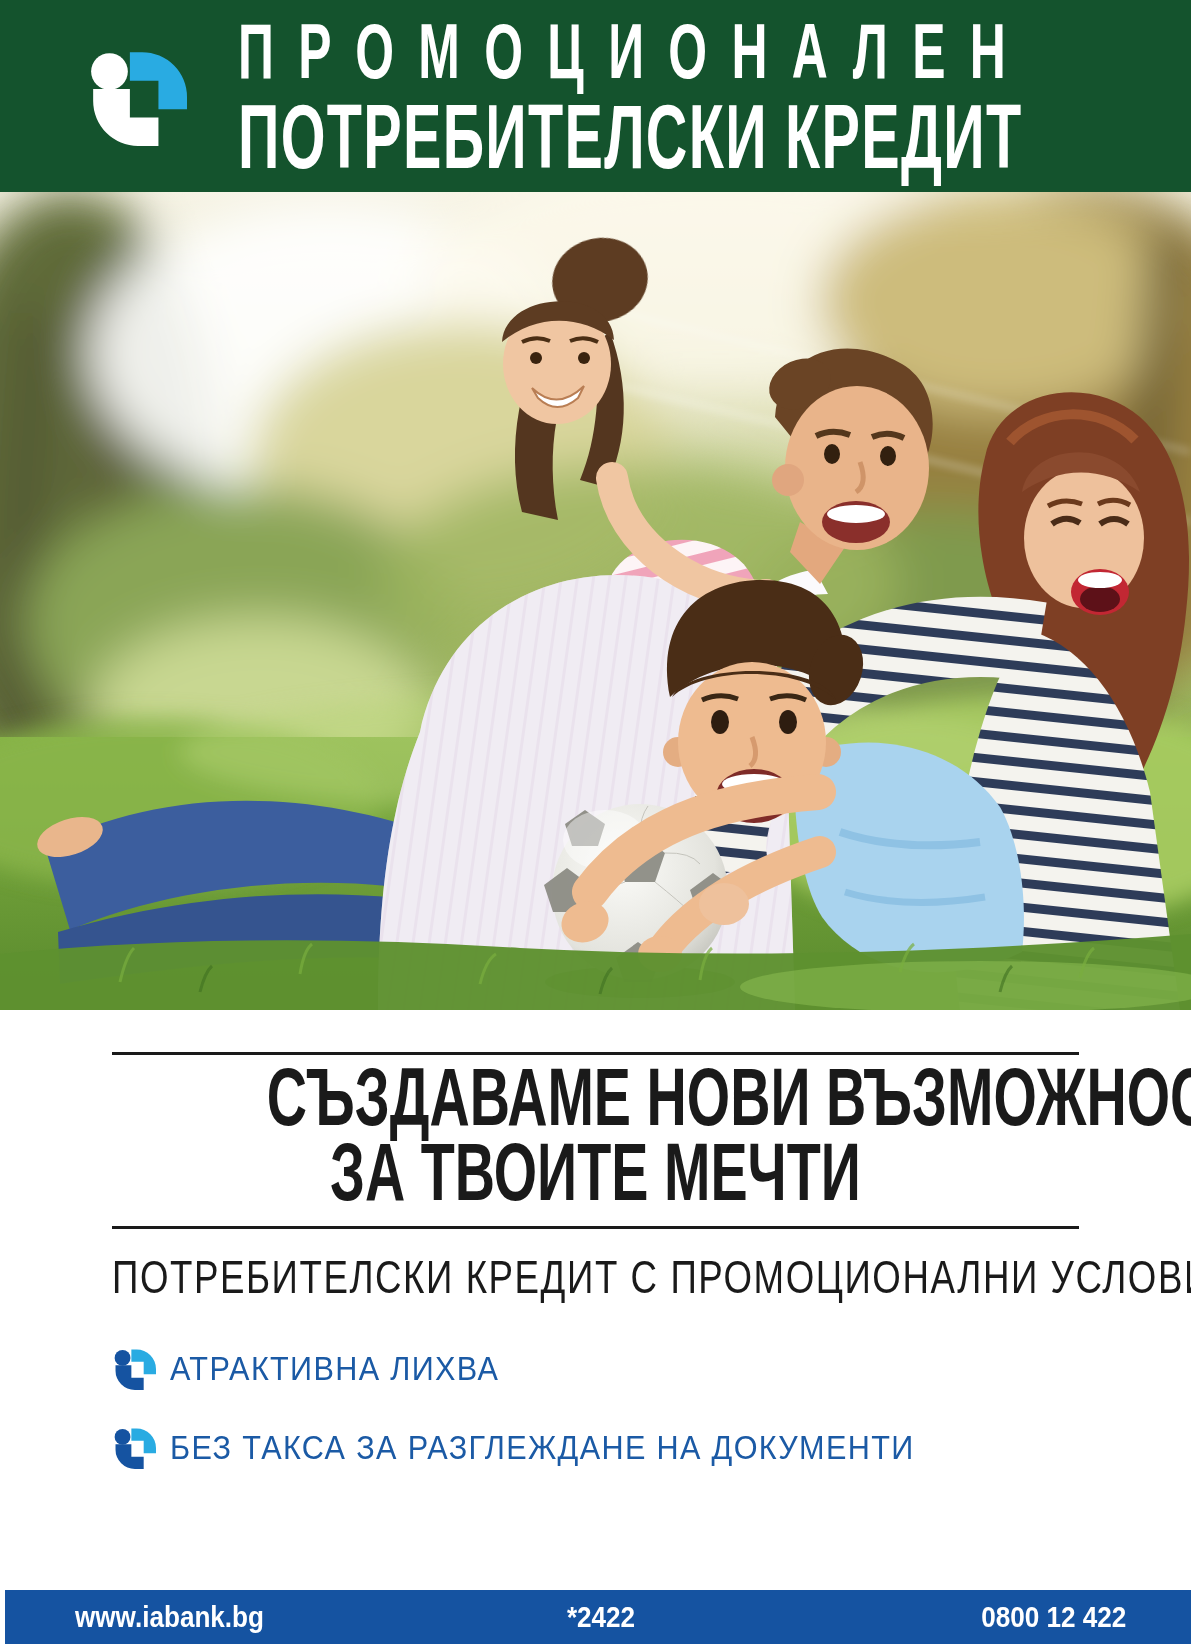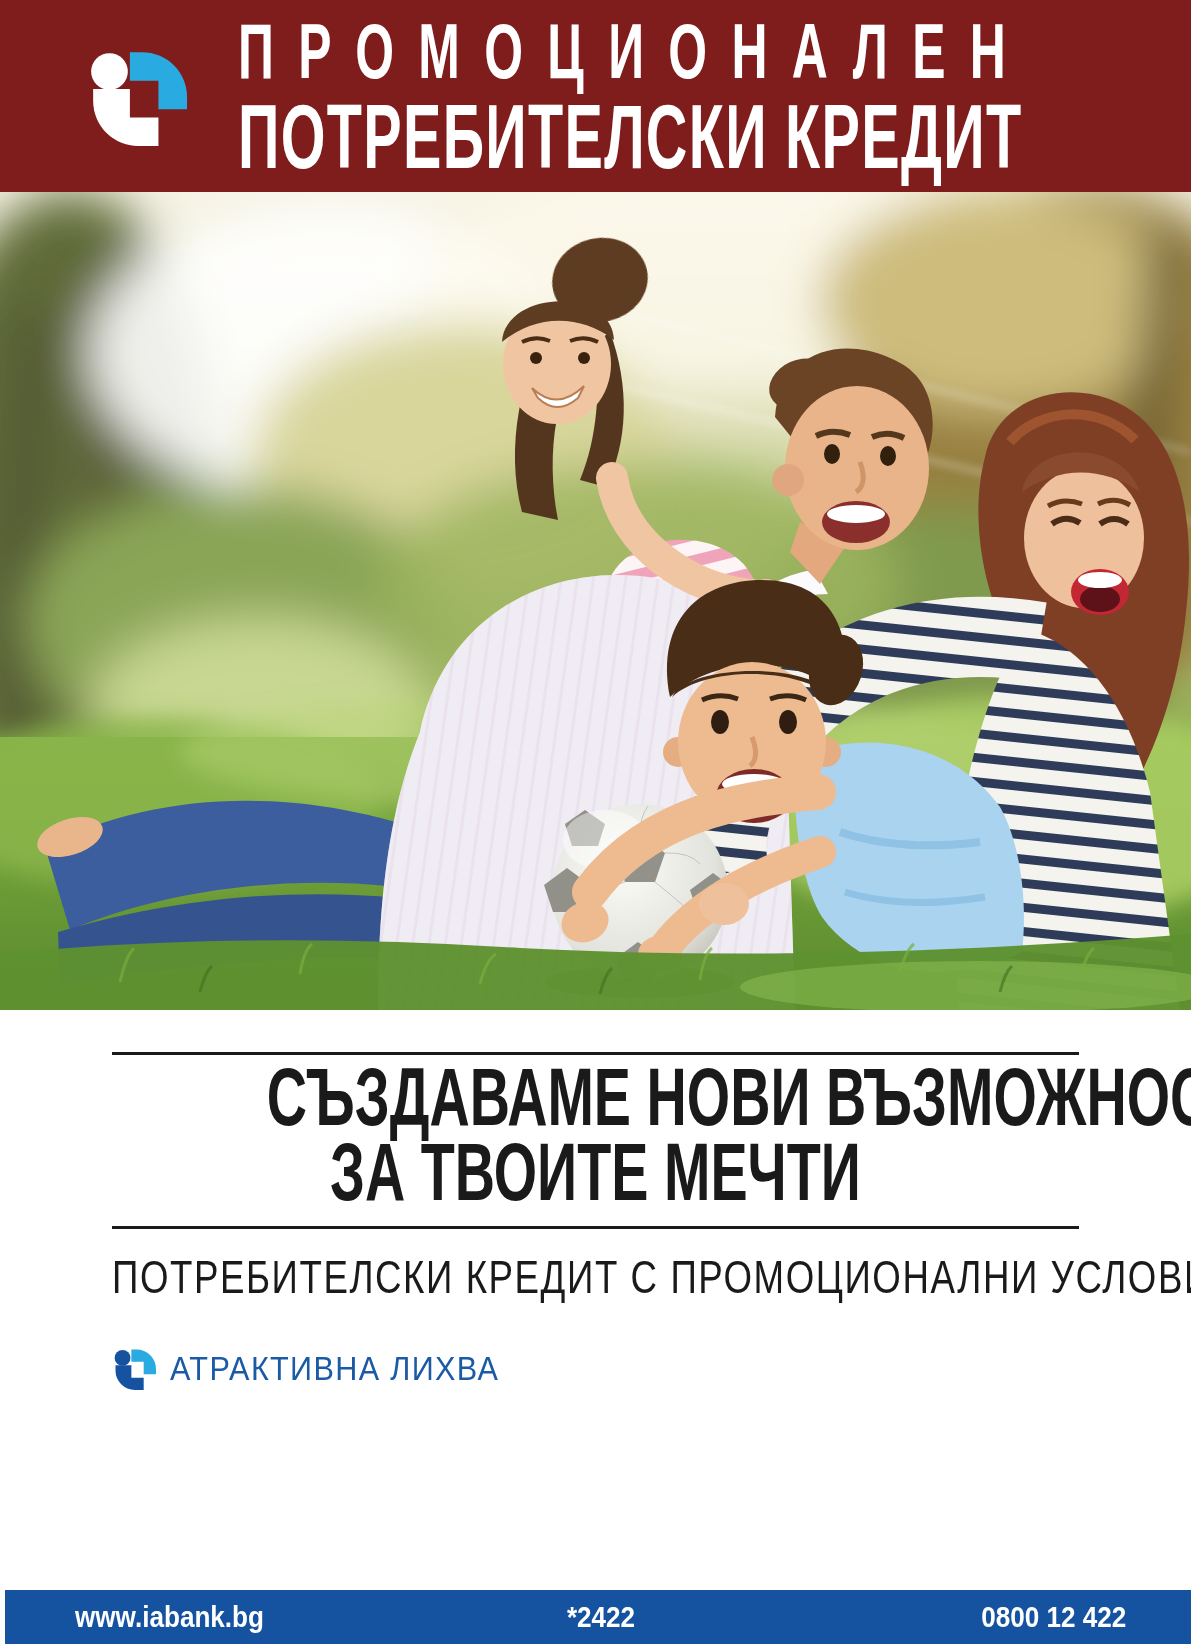--- a/index.html
+++ b/index.html
@@ -1,21 +1,21 @@
 <!DOCTYPE html>
 <html lang="bg"><head>
 <meta charset="utf-8">
 <style>
   html,body{margin:0;padding:0;background:#ffffff;}
   body{width:1191px;height:1644px;position:relative;overflow:hidden;
        font-family:"Liberation Sans","DejaVu Sans",sans-serif;}
   .poster{position:absolute;inset:0;width:1191px;height:1644px;background:#fff;}
 
   
-  .header{position:absolute;top:0;left:0;width:1191px;height:227px;background:#7f1d1d;}
+  .header{position:absolute;top:0;left:0;width:1191px;height:227px;background:#14532d;}
   .logo{position:absolute;left:85px;top:44px;width:102px;height:102px;color:#ffffff;}
   .titles{position:absolute;left:238px;top:12px;}
   .title-line1{font-weight:bold;color:#fff;font-size:78px;line-height:1.02;
     letter-spacing:38px;transform:scaleX(0.64);transform-origin:left top;white-space:nowrap;}
   .title-line2{font-weight:bold;color:#fff;font-size:90px;line-height:1.0;margin-top:0px;
     letter-spacing:2px;transform:scaleX(0.64);transform-origin:left top;white-space:nowrap;}
 
   
   .hero{position:absolute;top:192px;left:0;width:1191px;height:818px;overflow:hidden;}
   .hero svg{display:block;width:1191px;height:818px;}
@@ -266,20 +266,26 @@
 
     <div class="subhead">ПОТРЕБИТЕЛСКИ КРЕДИТ С ПРОМОЦИОНАЛНИ УСЛОВИЯ:</div>
 
     <ul class="bullets">
       <li class="bullet">
         <svg class="bullet-icon" viewBox="0 0 100 100">
             <use href="#logo-mark"></use>
           </svg>
         <span class="bullet-label">АТРАКТИВНА ЛИХВА</span>
       </li>
+      <li class="bullet">
+        <svg class="bullet-icon" viewBox="0 0 100 100">
+            <use href="#logo-mark"></use>
+          </svg>
+        <span class="bullet-label">БЕЗ ТАКСА ЗА РАЗГЛЕЖДАНЕ НА ДОКУМЕНТИ</span>
+      </li>
     </ul>
   </section>
 
   <footer class="footer">
     <span class="footer-site">www.iabank.bg</span>
     <span class="footer-short">*2422</span>
     <span class="footer-phone">0800 12 422</span>
   </footer>
 
 </div>

